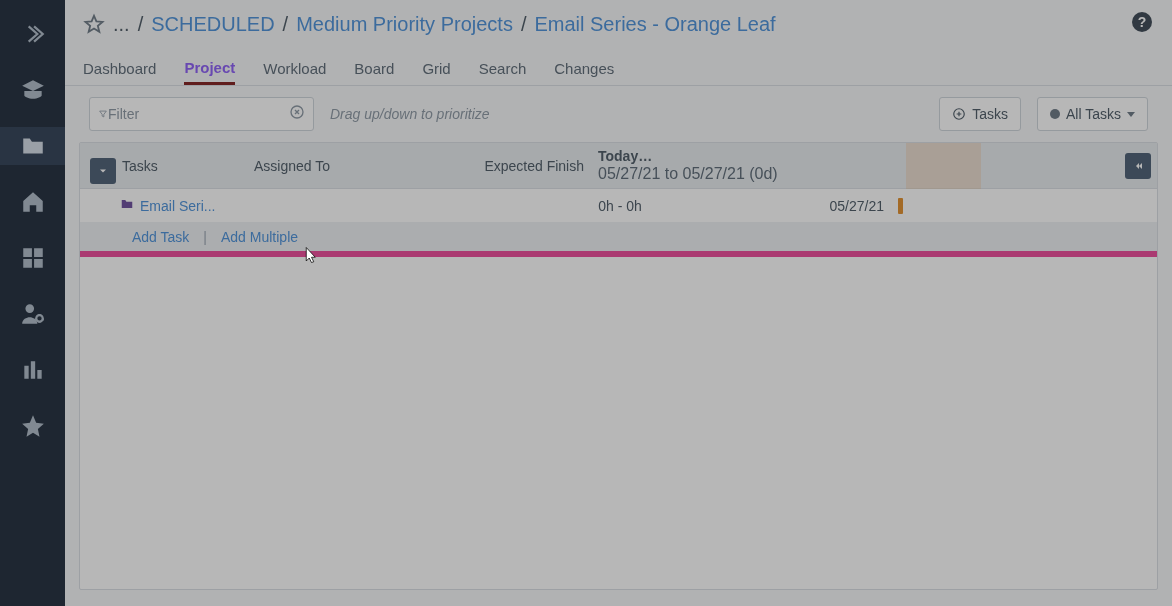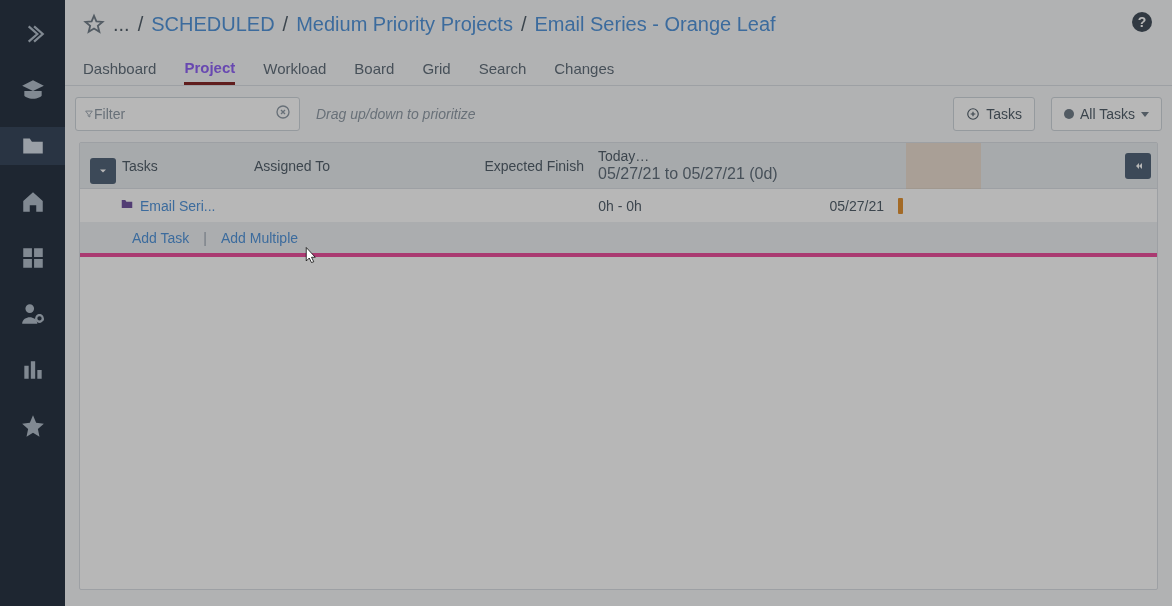--- a/index.html
+++ b/index.html
@@ -74,21 +74,21 @@
     color: #8b5cf6;
     font-weight:600;
     border-bottom: 3px solid #7f1d1d;
     padding-bottom: 6px;
   }
 
   .toolbar {
     height: 56px;
     display:flex;
     align-items:center;
-    padding: 0 10px;
+    padding: 0 24px;
     gap: 16px;
   }
   .filter-box {
     display:flex;
     align-items:center;
     border:1px solid #cdd4da;
     border-radius:3px;
     background:#fff;
     height:34px;
     width:225px;
@@ -187,21 +187,21 @@
   .row-expected{ width:120px; text-align:right; padding-right:6px;}
   .row-bar{ position:absolute; left:818px; top:9px; width:5px; height:16px; background:#e28e2a; border-radius:1px;}
 
   .add-row {
     display:flex; align-items:center;
     height:34px;
     padding-left:52px;
     gap:14px;
     background:#eef1f4;
     font-size:14px;
-    border-bottom:4px solid #ec4899;
+    border-bottom:6px solid #ec4899;
   }
   .add-row a{ color:#4a90d9; text-decoration:none; cursor:pointer;}
   .add-row .divider{ color:#9aa5b1; }
   .cursor {
     position:absolute;
     left:301px; top:245px;
     width:18px;height:20px;
     pointer-events:none;
     z-index:60;
   }
@@ -335,21 +335,21 @@
         </div>
         <span>Tasks</span>
       </div>
       <div class="col assigned">
           <span>Assigned To</span>
         </div>
       <div class="col expected">
           <span>Expected Finish</span>
         </div>
       <div class="col today">
-        <span style="font-weight:400;">Today…</span>
+        <span style="font-weight:700;">Today…</span>
         <span class="range">05/27/21 to 05/27/21 (0d)</span>
       </div>
       <div class="header-collapse">
         <svg viewBox="0 0 24 24">
             <path d="M14 6l-6 6 6 6z"></path>
             <path d="M20 6l-6 6 6 6z"></path>
           </svg>
       </div>
     </div>
 

